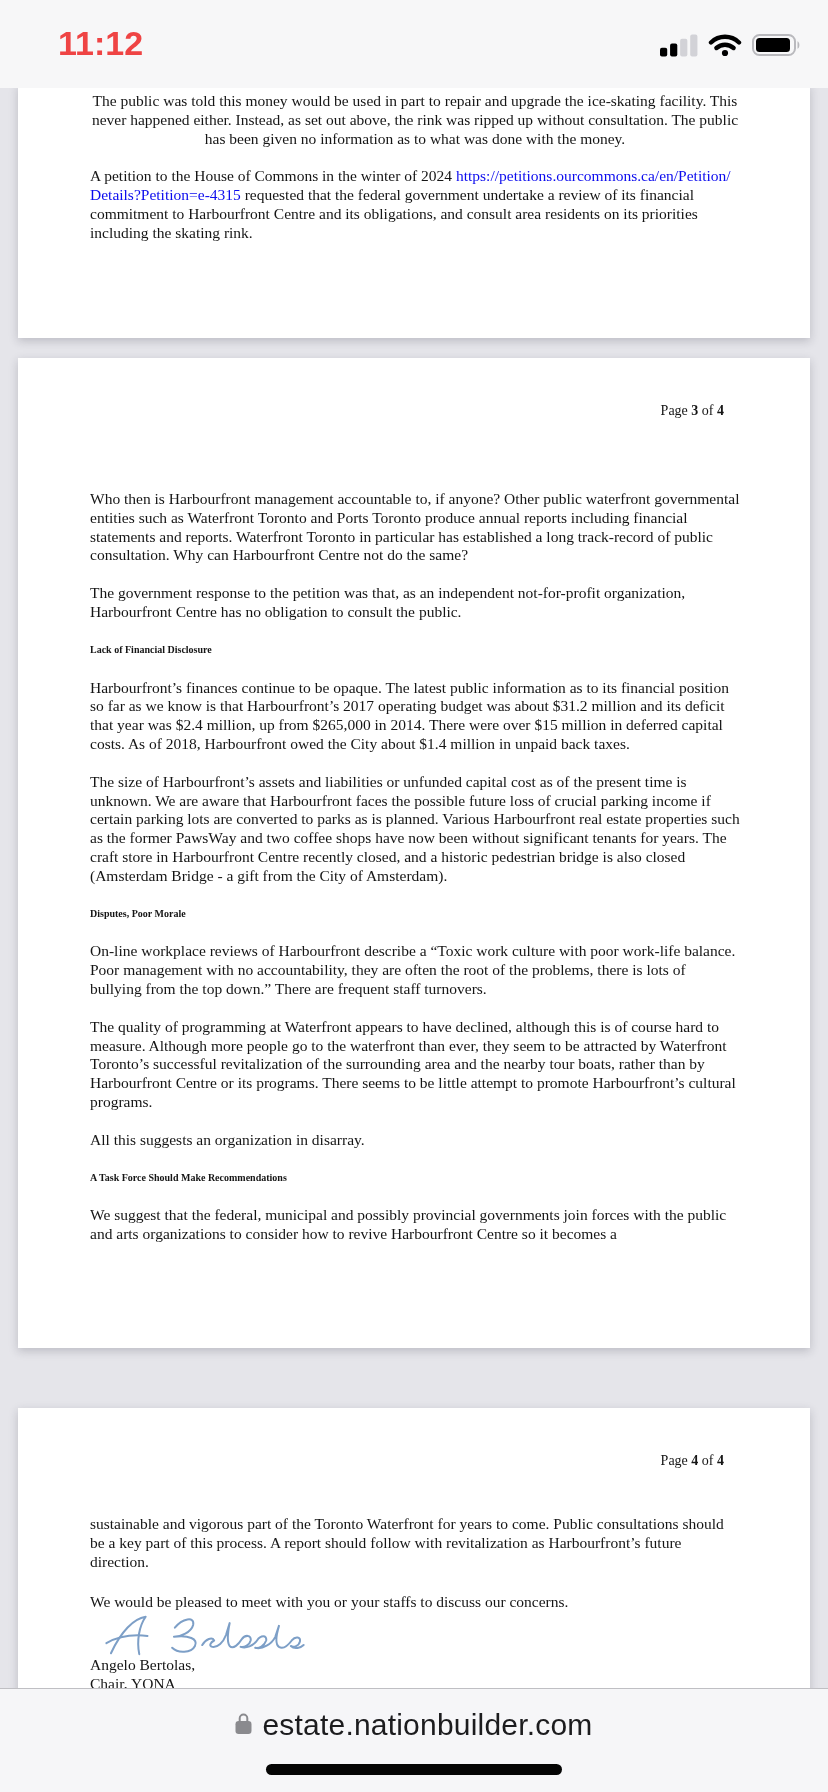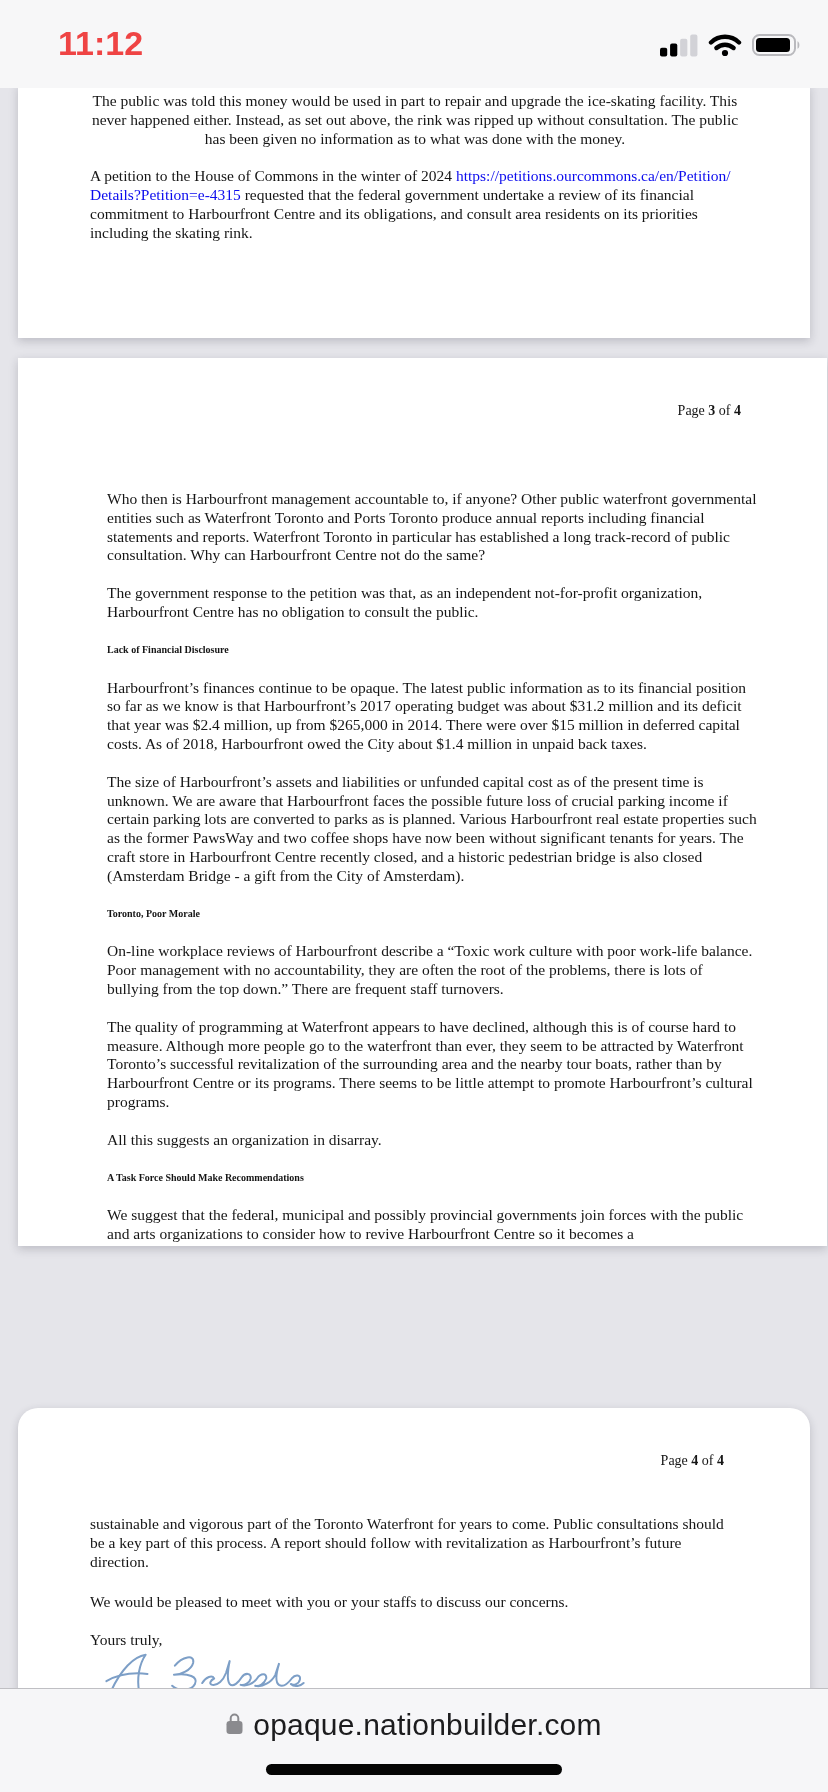--- a/index.html
+++ b/index.html
@@ -25,22 +25,22 @@
   .doc-area{position:absolute;left:0;top:0;width:828px;height:1792px;}
   .page{
     position:absolute;left:18px;width:792px;background:#ffffff;
     box-shadow:0 3px 9px rgba(40,40,60,0.22);
     color:#151515;
     font-family:"Liberation Serif","DejaVu Serif",serif;
     font-size:15.5px;line-height:18.8px;
     overflow:hidden;
   }
   .page-1{top:84px;height:254px;}
-  .page-2{top:358px;height:888px;padding-left:17px;}
-  .page-3{top:1408px;height:384px;border-radius:20px;}
+  .page-2{top:358px;height:990px;}
+  .page-3{top:1408px;height:384px;}
   .doc-body{padding:0 70px 0 72px;}
   .doc-body p{margin:19px 0 0 0;}
   .doc-body .h{margin:19px 0 0 0;font-weight:700;font-size:10px;line-height:18.8px;}
   .page-1 .doc-body p:first-child{margin-top:8px;text-align:center;}
   .page-header{
     text-align:right;margin:44px 86px 0 0;font-size:14px;line-height:17px;
   }
   .page-2 .doc-body p:first-child{margin-top:71px;}
   .page-3 .doc-body p:first-child{margin-top:46px;}
   .page-3 .doc-body .tight{margin-top:22px;}
@@ -80,40 +80,39 @@
       <b>3</b>
       <span>of</span>
       <b>4</b>
     </div>
     <div class="doc-body">
       <p>Who then is Harbourfront management accountable to, if anyone? Other public waterfront governmental entities such as Waterfront Toronto and Ports Toronto produce annual reports including financial statements and reports. Waterfront Toronto in particular has established a long track-record of public consultation. Why can Harbourfront Centre not do the same?</p>
       <p>The government response to the petition was that, as an independent not-for-profit organization, Harbourfront Centre has no obligation to consult the public.</p>
       <p class="h">Lack of Financial Disclosure</p>
       <p>Harbourfront’s finances continue to be opaque. The latest public information as to its financial position so far as we know is that Harbourfront’s 2017 operating budget was about $31.2 million and its deficit that year was $2.4 million, up from $265,000 in 2014. There were over $15 million in deferred capital costs. As of 2018, Harbourfront owed the City about $1.4 million in unpaid back taxes.</p>
       <p>The size of Harbourfront’s assets and liabilities or unfunded capital cost as of the present time is unknown. We are aware that Harbourfront faces the possible future loss of crucial parking income if certain parking lots are converted to parks as is planned. Various Harbourfront real estate properties such as the former PawsWay and two coffee shops have now been without significant tenants for years. The craft store in Harbourfront Centre recently closed, and a historic pedestrian bridge is also closed (Amsterdam Bridge - a gift from the City of Amsterdam).</p>
-      <p class="h">Toronto, Poor Morale</p>
+      <p class="h">Disputes, Poor Morale</p>
       <p>On-line workplace reviews of Harbourfront describe a “Toxic work culture with poor work-life balance. Poor management with no accountability, they are often the root of the problems, there is lots of bullying from the top down.” There are frequent staff turnovers.</p>
       <p>The quality of programming at Waterfront appears to have declined, although this is of course hard to measure. Although more people go to the waterfront than ever, they seem to be attracted by Waterfront Toronto’s successful revitalization of the surrounding area and the nearby tour boats, rather than by Harbourfront Centre or its programs. There seems to be little attempt to promote Harbourfront’s cultural programs.</p>
       <p>All this suggests an organization in disarray.</p>
       <p class="h">A Task Force Should Make Recommendations</p>
       <p>We suggest that the federal, municipal and possibly provincial governments join forces with the public and arts organizations to consider how to revive Harbourfront Centre so it becomes a</p>
     </div>
   </div>
 
   <div class="page page-3">
     <div class="page-header">
       <span>Page</span>
       <b>4</b>
       <span>of</span>
       <b>4</b>
     </div>
     <div class="doc-body">
       <p>sustainable and vigorous part of the Toronto Waterfront for years to come. Public consultations should be a key part of this process.  A report should follow with revitalization as Harbourfront’s future direction.</p>
       <p class="tight">We would be pleased to meet with you or your staffs to discuss our concerns.</p>
-      <p>Yours truly,</p>
       <div class="sig-block">
         <svg width="218" height="42" viewBox="0 0 218 46" aria-hidden="true">
           <g fill="none" stroke="#7d9fc7" stroke-width="2.2" stroke-linecap="round" stroke-linejoin="round">
             <path d="M6 43 C 17 19, 31 5, 44 3 C 37 13, 34 29, 37 44"></path>
             <path d="M1 32 C 13 25, 28 22, 46 24"></path>
             <path d="M76 15 C 84 5, 98 2, 96 12 C 94 20, 82 25, 75 25 C 91 23, 102 27, 98 35 C 94 43, 79 43, 73 37"></path>
             <path d="M106 34 C 110 27, 117 25, 119 29 C 115 31, 113 35, 117 36 C 123 37, 129 31, 132 23 L 136 10 C 134 20, 133 31, 136 35 C 140 39, 146 33, 149 28 C 153 22, 160 23, 159 29 C 158 34, 152 37, 148 36 C 154 38, 162 35, 166 29 C 170 23, 177 23, 176 29 C 174 35, 168 38, 164 37 C 172 39, 182 33, 186 25 L 190 13 C 187 23, 186 33, 190 36 C 195 39, 201 33, 204 29 C 208 24, 214 25, 213 30 C 212 35, 206 37, 203 35 C 207 39, 214 37, 217 34"></path>
           </g>
         </svg>
       </div>
@@ -154,16 +153,16 @@
 </div>
 
 <div class="url-bar">
   <div class="url-row">
     <span>
       <svg width="17" height="23" viewBox="0 0 17 23">
         <path d="M3.7 9 V6.3 a4.8 4.8 0 0 1 9.6 0 V9 h-2 V6.3 a2.8 2.8 0 0 0 -5.6 0 V9 Z" fill="#8a8a8e"></path>
         <rect x="0.5" y="9" width="16" height="13" rx="3.2" fill="#8a8a8e"></rect>
       </svg>
     </span>
-    <span class="url-text">opaque.nationbuilder.com</span>
+    <span class="url-text">estate.nationbuilder.com</span>
   </div>
 </div>
 <div class="home-indicator"></div>
 
 </body></html>

